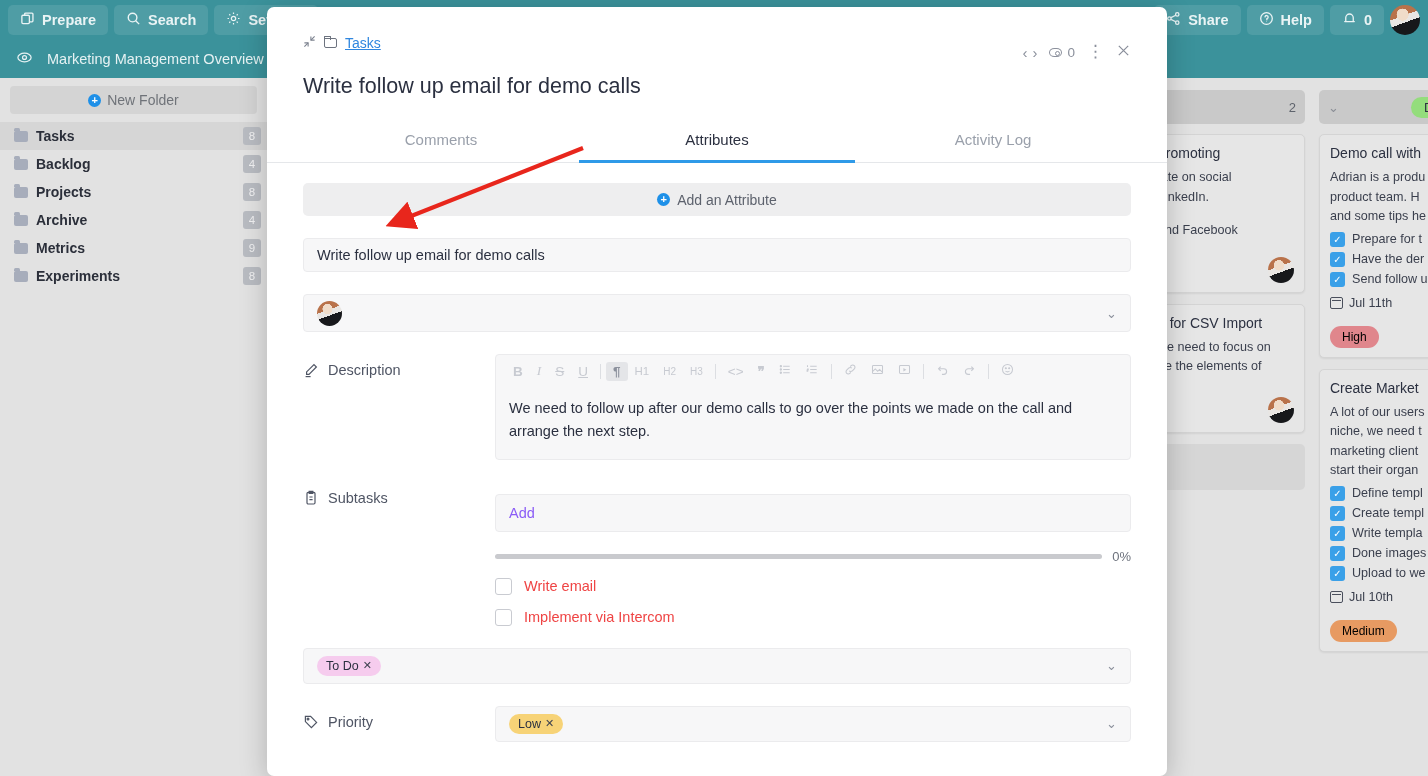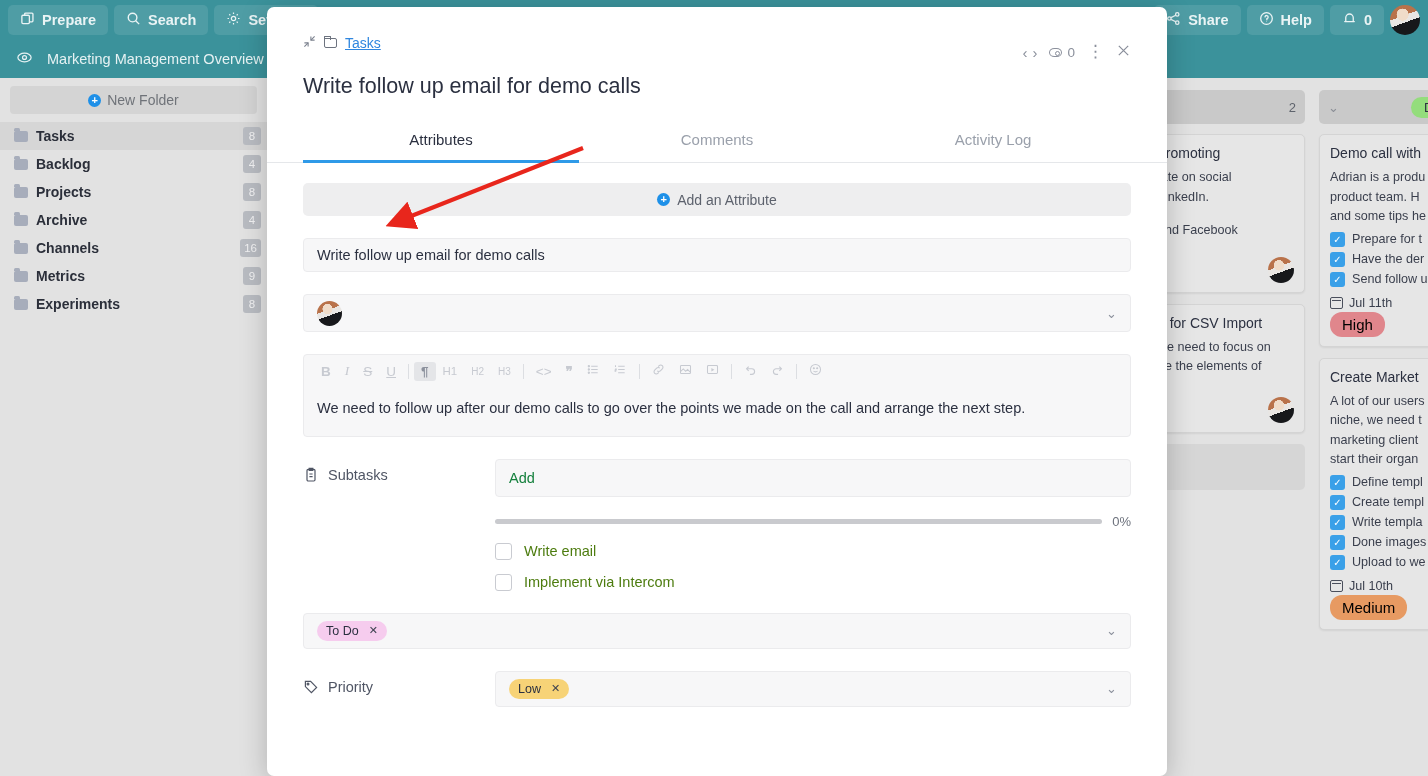--- a/index.html
+++ b/index.html
@@ -102,21 +102,21 @@
   .card-body { font-size: 12.6px; color: #3a3f4d; line-height: 1.55; white-space: nowrap; }
   .sub-line { display: flex; align-items: center; gap: 7px; margin-top: 5px; white-space: nowrap; }
   .chk {
     width: 15px; height: 15px; border-radius: 3px; background: #3aa0e8;
     color: #fff; font-size: 10px; line-height: 15px; text-align: center; flex: 0 0 auto;
   }
   .sub-text { font-size: 12.6px; color: #3a3f4d; }
   .date-line { display: flex; align-items: center; gap: 6px; margin-top: 9px; font-size: 12.6px; color: #3a3f4d; }
   .cal-ico { width: 13px; height: 12px; border: 1.3px solid #4a4f5c; border-radius: 2px; position: relative; }
   .cal-ico::before { content:""; position:absolute; top:2px; left:1px; right:1px; height:1px; background:#4a4f5c;}
-  .tagpill { display:inline-block; margin-top: 2px; padding: 4px 12px; border-radius: 12px; font-size: 15px; }
+  .tagpill { display:inline-block; margin-top: 16px; padding: 4px 12px; border-radius: 12px; font-size: 12px; }
   .card-ava {
     width: 26px; height: 26px; border-radius: 50%; margin-left: auto;
     background:
       radial-gradient(circle at 42% 32%, #f0dcc9 0 22%, rgba(240,220,201,0) 23%),
       linear-gradient(160deg, #b9724a 0 38%, #e9e6e3 38% 56%, #17181b 56% 100%);
   }
   .ghost { background:#d6d6d6; border-radius:5px; height:46px; margin-bottom:11px; }
 
   
   .modal {
@@ -175,42 +175,42 @@
   }
   .row-label .ic { width: 16px; height: 16px; flex:0 0 auto; color:#4f5564; }
   .req { color: #f0a818; font-size: 11px; vertical-align: super; }
   .row-field { flex: 1 1 auto; }
 
   .field {
     background: #f7f7f8; border: 1px solid #ebebed; border-radius: 4px;
     min-height: 34px; display: flex; align-items: center;
     padding: 0 13px; font-size: 14.5px; color: #2b3040;
   }
-  .field.ph { color: #15803d; }
+  .field.ph { color: #8b5cf6; margin-top: 12px; }
   .field.sel { justify-content: space-between; }
   .chev { color: #8b909c; font-size: 13px; }
 
   .editor { background:#f7f7f8; border:1px solid #ebebed; border-radius:4px; }
   .etools {
     display: flex; align-items: center; gap: 0; padding: 6px 10px;
     color: #c7cad1; font-size: 13.5px;
   }
   .etool { padding: 2px 7px; border-radius: 3px; }
   .etool.act { background: #e4e5e8; color: #8b909c; }
   .esep { width: 1px; height: 15px; background: #dcdee2; margin: 0 5px; }
   .etext { padding: 10px 13px 16px 13px; font-size: 14.5px; color: #2b3040; line-height: 1.58; }
 
   .prog-wrap { display:flex; align-items:center; gap:10px; margin-top:17px; }
   .prog { flex:1 1 auto; height:5px; background:#c9cace; border-radius:3px; }
   .prog-txt { font-size:13px; color:#6d727d; }
   .sub-row { display:flex; align-items:center; gap:12px; margin-top:14px; }
   .sub-box { width:17px; height:17px; border:1.4px solid #c9cbd1; border-radius:3px; background:#fff; }
-  .sub-lbl { font-size:14.5px; color:#4d7c0f; }
-
-  .tag { display:inline-flex; align-items:center; gap:10px; padding:3px 9px; border-radius:11px; font-size:12.5px; }
+  .sub-lbl { font-size:14.5px; color:#ef4444; }
+
+  .tag { display:inline-flex; align-items:center; gap:4px; padding:3px 9px; border-radius:11px; font-size:12.5px; }
   .tag-x { font-size:11px; color:#3d4250; }
 
   .arrow-svg { position:absolute; top:130px; left:80px; pointer-events:none; }
 </style>
 </head>
 <body>
 
 <div class="app">
 
   <div class="topbar">
@@ -304,25 +304,20 @@
     </div>
     <div class="folder-row">
       <span class="folder-ico"></span>
       <span class="folder-name">Projects</span>
       <span class="folder-count">8</span>
     </div>
     <div class="folder-row">
       <span class="folder-ico"></span>
       <span class="folder-name">Archive</span>
       <span class="folder-count">4</span>
-    </div>
-    <div class="folder-row">
-      <span class="folder-ico"></span>
-      <span class="folder-name">Channels</span>
-      <span class="folder-count">16</span>
     </div>
     <div class="folder-row">
       <span class="folder-ico"></span>
       <span class="folder-name">Metrics</span>
       <span class="folder-count">9</span>
     </div>
     <div class="folder-row">
       <span class="folder-ico"></span>
       <span class="folder-name">Experiments</span>
       <span class="folder-count">8</span>
@@ -459,22 +454,22 @@
           <svg width="15" height="15" viewBox="0 0 16 16" fill="none" stroke="#8b909c" stroke-width="1.3">
             <path d="M3 3l10 10M13 3L3 13"></path>
           </svg>
         </span>
       </div>
 
       <h1 class="m-title">Write follow up email for demo calls</h1>
     </div>
 
     <div class="tabs">
+      <div class="tab">Comments</div>
       <div class="tab active">Attributes</div>
-      <div class="tab">Comments</div>
       <div class="tab">Activity Log</div>
     </div>
 
     <div class="m-body">
 
       <div class="add-attr">
         <span class="plus-circ">+</span>
         <span>Add an Attribute</span>
       </div>
 
@@ -487,20 +482,29 @@
       <div class="row">
         <div class="row-field">
           <div class="field sel" style="min-height:38px">
             <span class="card-ava" style="margin-left:0;width:25px;height:25px"></span>
             <span class="chev">⌄</span>
           </div>
         </div>
       </div>
 
       <div class="row">
+        <div class="row-label">
+          <span class="ic">
+            <svg width="16" height="16" viewBox="0 0 16 16" fill="none" stroke="#4f5564" stroke-width="1.2">
+              <path d="M11 2.6l2.4 2.4-7.4 7.4H3.6V9.9z"></path>
+                <path d="M2.6 14.6h5"></path>
+            </svg>
+          </span>
+          <span>Description</span>
+        </div>
         <div class="row-field">
           <div class="editor">
             <div class="etools">
               <span class="etool" style="font-weight:bold">B</span>
               <span class="etool" style="font-style:italic;font-family:'Liberation Serif',serif">I</span>
               <span class="etool" style="text-decoration:line-through">S</span>
               <span class="etool" style="text-decoration:underline">U</span>
               <span class="esep"></span>
               <span class="etool act" style="font-weight:bold">¶</span>
               <span class="etool" style="font-size:11.5px">H1</span>

